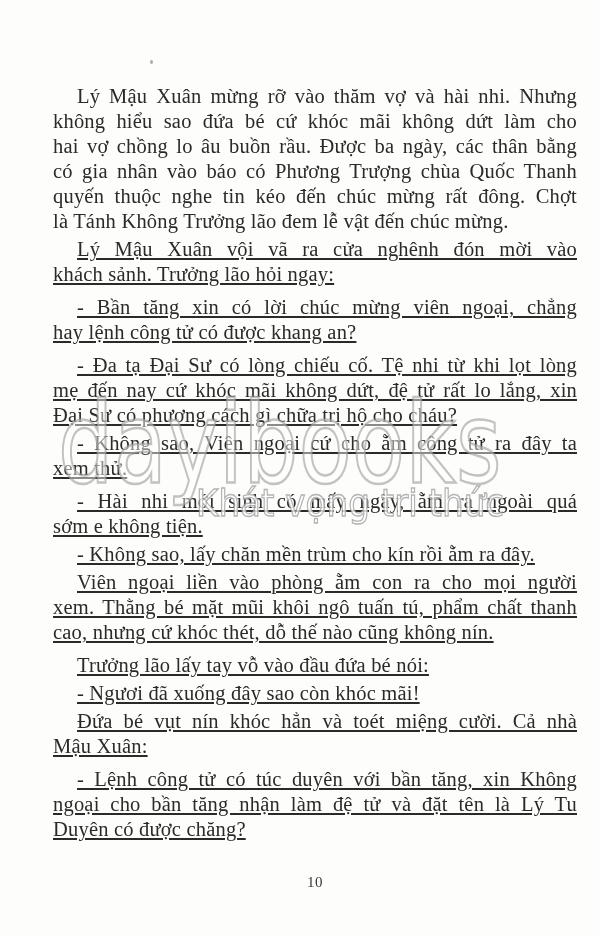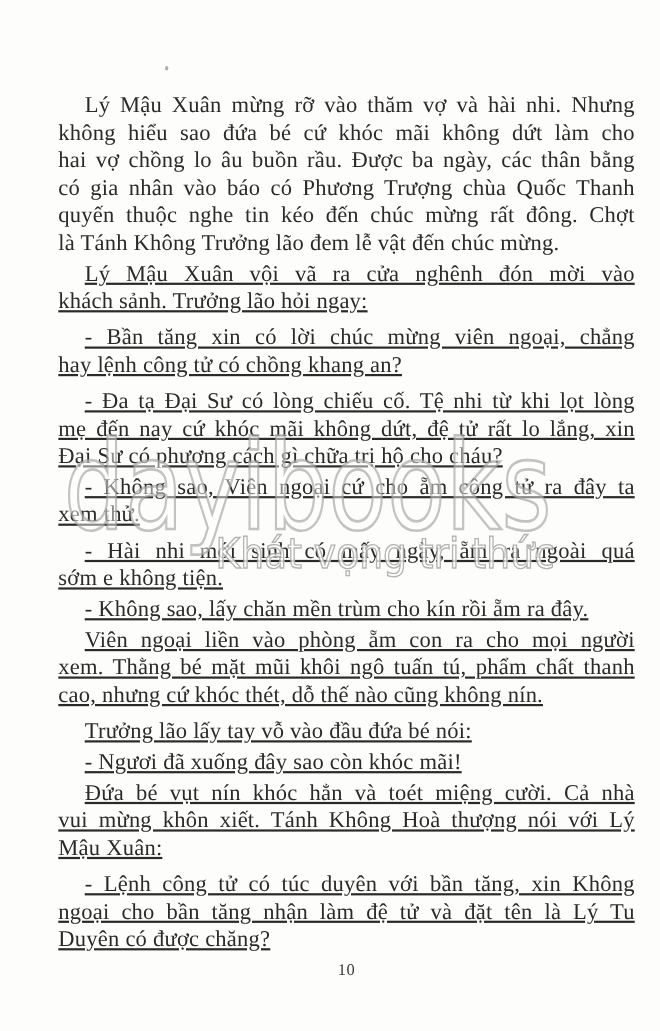--- a/index.html
+++ b/index.html
@@ -99,21 +99,21 @@
         <span class="line">có gia nhân vào báo có Phương Trượng chùa Quốc Thanh</span>
         <span class="line">quyến thuộc nghe tin kéo đến chúc mừng rất đông. Chợt</span>
         <span class="line last">là Tánh Không Trưởng lão đem lễ vật đến chúc mừng.</span>
       </p>
       <p>
         <span class="line first">Lý Mậu Xuân vội vã ra cửa nghênh đón mời vào</span>
         <span class="line last">khách sảnh. Trưởng lão hỏi ngay:</span>
       </p>
       <p class="spaced">
         <span class="line first">- Bần tăng xin có lời chúc mừng viên ngoại, chẳng</span>
-        <span class="line last">hay lệnh công tử có chồng khang an?</span>
+        <span class="line last">hay lệnh công tử có được khang an?</span>
       </p>
       <p class="spaced">
         <span class="line first">- Đa tạ Đại Sư có lòng chiếu cố. Tệ nhi từ khi lọt lòng</span>
         <span class="line">mẹ đến nay cứ khóc mãi không dứt, đệ tử rất lo lắng, xin</span>
         <span class="line last">Đại Sư có phương cách gì chữa trị hộ cho cháu?</span>
       </p>
       <p>
         <span class="line first">- Không sao, Viên ngoại cứ cho ẵm công tử ra đây ta</span>
         <span class="line last">xem thử.</span>
       </p>
@@ -130,21 +130,20 @@
         <span class="line last">cao, nhưng cứ khóc thét, dỗ thế nào cũng không nín.</span>
       </p>
       <p class="spaced">
         <span class="line first last">Trưởng lão lấy tay vỗ vào đầu đứa bé nói:</span>
       </p>
       <p>
         <span class="line first last">- Ngươi đã xuống đây sao còn khóc mãi!</span>
       </p>
       <p>
         <span class="line first">Đứa bé vụt nín khóc hẳn và toét miệng cười. Cả nhà</span>
-        <span class="line">vui mừng khôn xiết. Tánh Không Hoà thượng nói với Lý</span>
         <span class="line last">Mậu Xuân:</span>
       </p>
       <p class="spaced">
         <span class="line first">- Lệnh công tử có túc duyên với bần tăng, xin Không</span>
         <span class="line">ngoại cho bần tăng nhận làm đệ tử và đặt tên là Lý Tu</span>
         <span class="line last">Duyên có được chăng?</span>
       </p>
     </main>
 
   <div class="watermark-brand">dayibooks</div>

